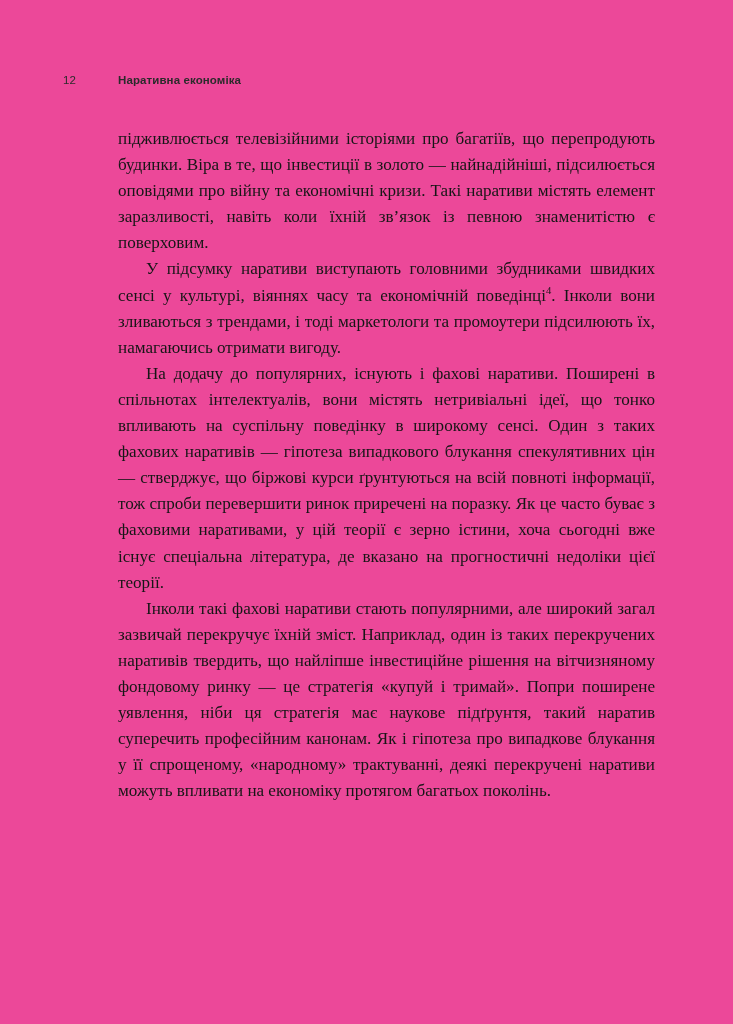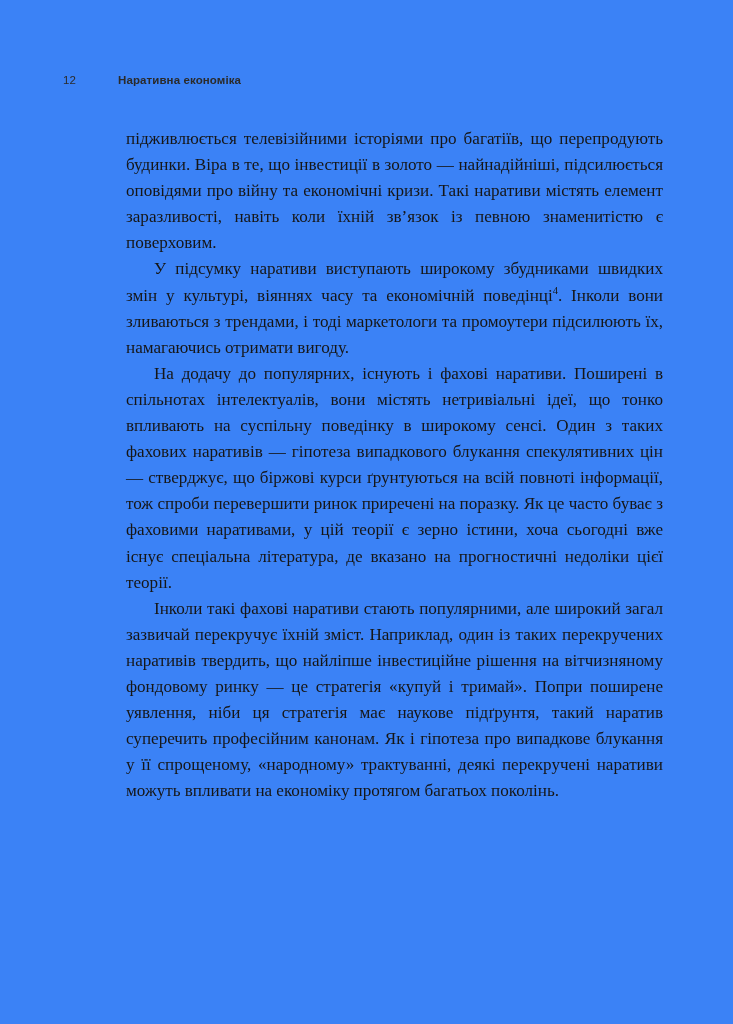--- a/index.html
+++ b/index.html
@@ -13,21 +13,21 @@
     font-family: "Liberation Serif", "DejaVu Serif", serif;
     color: #1a1a1a;
     -webkit-font-smoothing: antialiased;
   }
 
   .page {
     position: relative;
     width: 733px;
     height: 1024px;
     margin: 0 auto;
-    background: #3b82f6;
+    background: #ec4899;
     overflow: hidden;
     box-sizing: border-box;
   }
 
   
   .running-head {
     position: absolute;
     top: 73px;
     left: 63px;
     right: 63px;
@@ -54,21 +54,20 @@
     white-space: nowrap;
     font-weight: bold;
   }
 
   
   .text-block {
     position: absolute;
     top: 126px;
     left: 118px;
     width: 537px;
-    margin-left: 8px;
   }
 
   .text-block p {
     margin: 0;
     font-size: 17.1px;
     line-height: 26.1px;
     text-align: justify;
     text-justify: inter-word;
     hyphens: manual;
     -webkit-hyphens: manual;
@@ -104,21 +103,21 @@
 
   <div class="running-head">
     <span class="folio">12</span>
     <span class="book-title">Наративна економіка</span>
   </div>
 
   <div class="text-block">
 
     <p class="flush">піджив­люється телевізійними історіями про багатіїв, що пере­продують будинки. Віра в те, що інвестиції в золото — найна­дійніші, підсилюється оповідями про війну та економічні кризи. Такі наративи містять елемент заразливості, навіть коли їхній зв’язок із певною знаменитістю є поверховим.</p>
 
-    <p class="indented"><span>У підсумку наративи виступають широкому збудниками швидких змін у культурі, віяннях часу та економічній поведін­ці</span><sup class="footnote-marker">4</sup><span>. Інколи вони зливаються з трендами, і тоді маркетологи та промоутери підсилюють їх, намагаючись отримати вигоду.</span></p>
+    <p class="indented"><span>У підсумку наративи виступають головними збудниками швидких сенсі у культурі, віяннях часу та економічній поведін­ці</span><sup class="footnote-marker">4</sup><span>. Інколи вони зливаються з трендами, і тоді маркетологи та промоутери підсилюють їх, намагаючись отримати вигоду.</span></p>
 
     <p class="indented">На додачу до популярних, існують і фахові наративи. Поши­рені в спільнотах інтелектуалів, вони містять нетривіальні ідеї, що тонко впливають на суспільну поведінку в широкому сенсі. Один з таких фахових наративів — гіпотеза випадкового блу­кання спекулятивних цін — стверджує, що біржові курси ґрун­туються на всій повноті інформації, тож спроби перевершити ринок приречені на поразку. Як це часто буває з фаховими на­ративами, у цій теорії є зерно істини, хоча сьогодні вже існує спеціальна література, де вказано на прогностичні недоліки цієї теорії.</p>
 
     <p class="indented">Інколи такі фахові наративи стають популярними, але ши­рокий загал зазвичай перекручує їхній зміст. Наприклад, один із таких перекручених наративів твердить, що найліпше ін­вестиційне рішення на вітчизняному фондовому ринку — це стратегія «купуй і тримай». Попри поширене уявлення, ніби ця стратегія має наукове підґрунтя, такий наратив суперечить професійним канонам. Як і гіпотеза про випадкове блукання у її спрощеному, «народному» трактуванні, деякі перекручені наративи можуть впливати на економіку протягом багатьох поколінь.</p>
 
 
   </div>
 
 </div>
 

